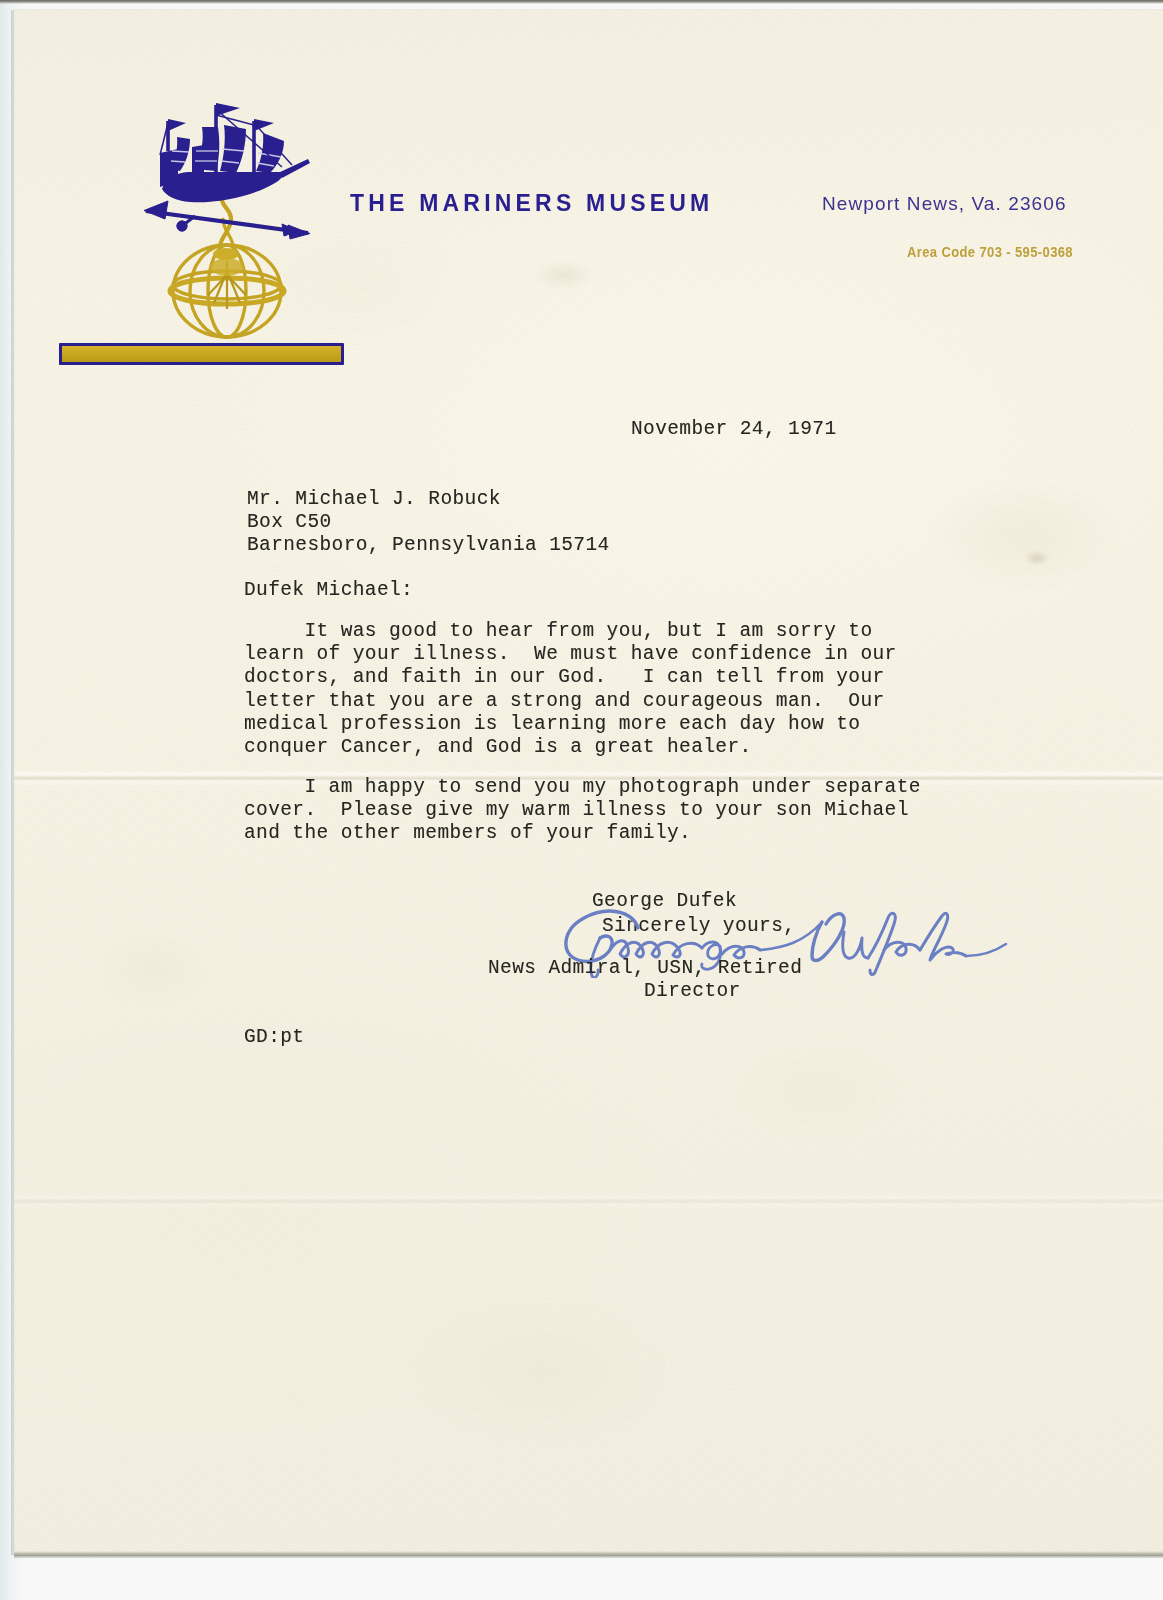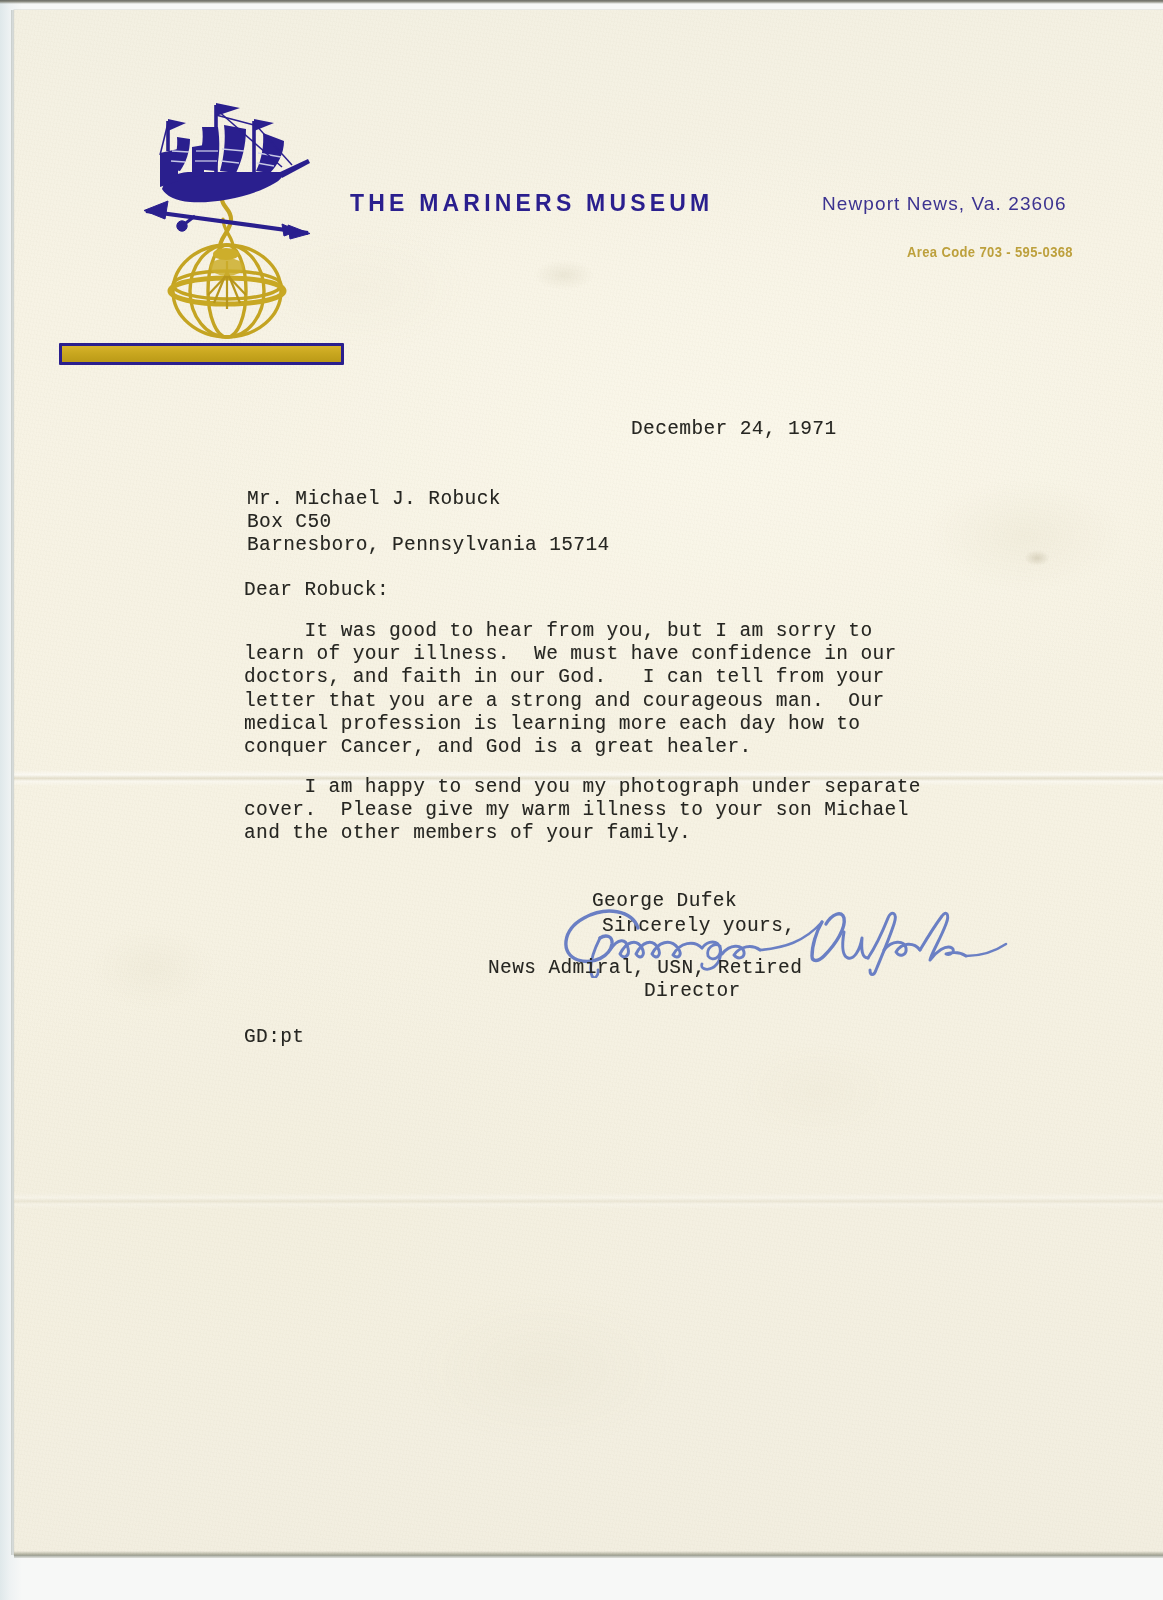--- a/index.html
+++ b/index.html
@@ -343,27 +343,27 @@
 
       <div class="gold-bar"></div>
 
       <div class="museum-name">THE MARINERS MUSEUM</div>
 
       <div class="museum-address">Newport News, Va. 23606</div>
 
       <div class="phone">Area Code 703 - 595-0368</div>
     </div>
 
-    <div class="typed date-line">December 24, 1971</div>
+    <div class="typed date-line">November 24, 1971</div>
 
     <div class="typed address-blk">Mr. Michael J. Robuck
 Box C50
 Barnesboro, Pennsylvania 15714</div>
 
-    <div class="typed salutation">Dear Robuck:</div>
+    <div class="typed salutation">Dufek Michael:</div>
 
     <div class="typed para-1">     It was good to hear from you, but I am sorry to
 learn of your illness.  We must have confidence in our
 doctors, and faith in our God.   I can tell from your
 letter that you are a strong and courageous man.  Our
 medical profession is learning more each day how to
 conquer Cancer, and God is a great healer.</div>
 
     <div class="typed para-2">     I am happy to send you my photograph under separate
 cover.  Please give my warm illness to your son Michael

